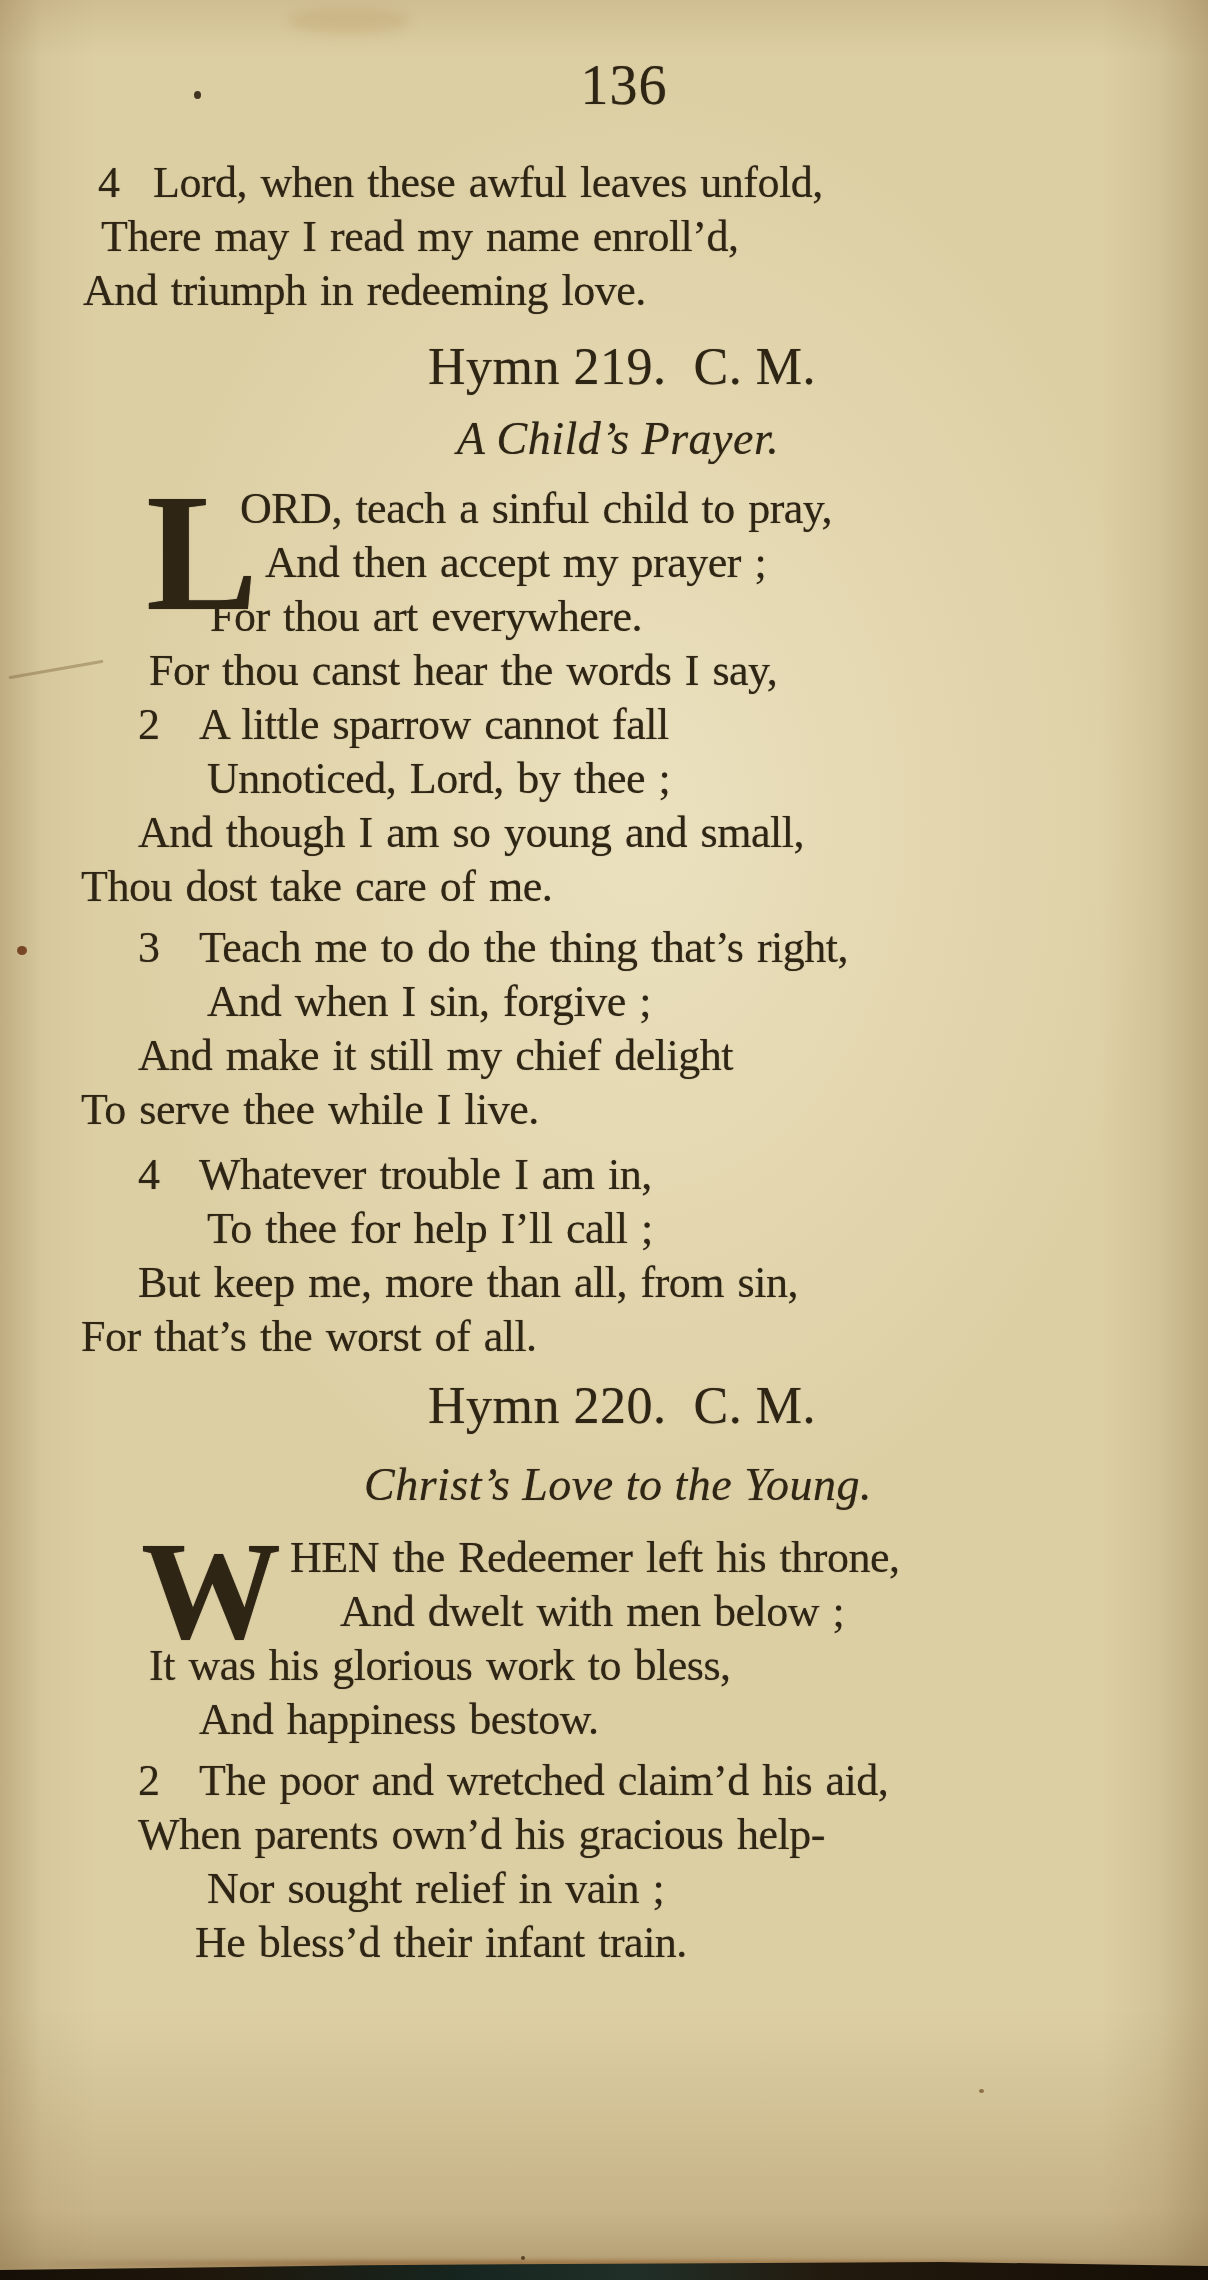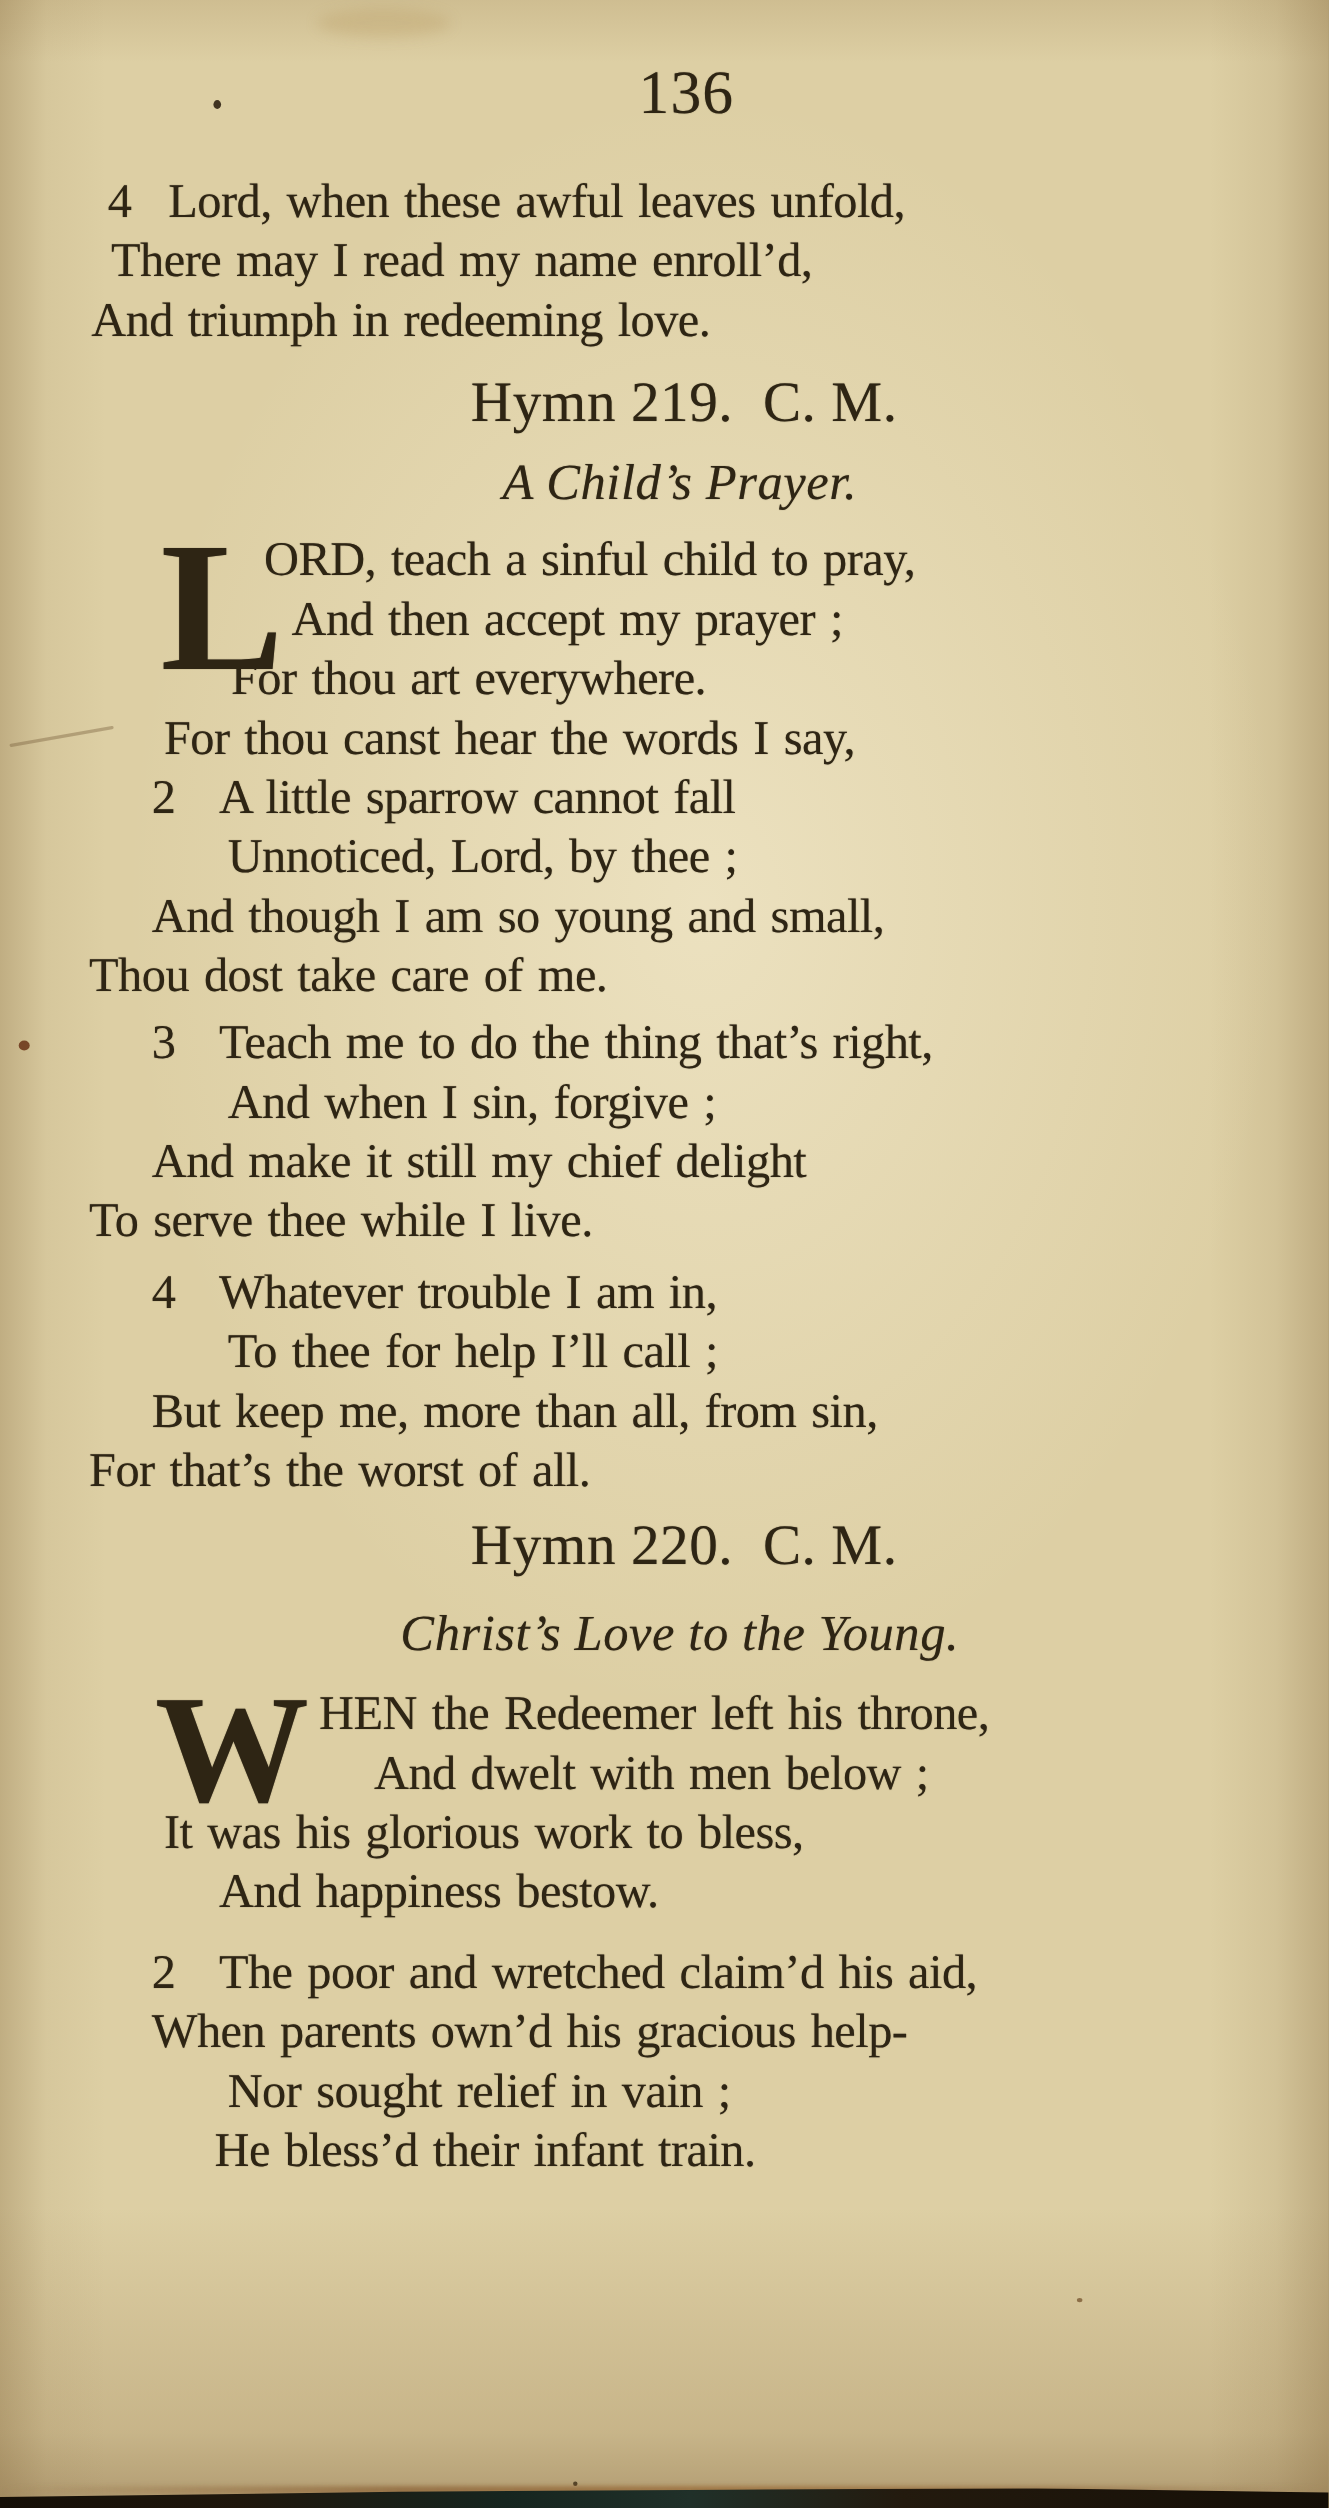--- a/index.html
+++ b/index.html
@@ -42,21 +42,21 @@
     font-size:46px; line-height:54px; font-style:italic;
     text-align:center; transform:translateX(14px); letter-spacing:0.5px;
   }
   .stanza { position:relative; }
   .dropcap { position:absolute; line-height:1; font-weight:bold; }
   .cap-219 { left:146px; top:-14px; font-size:168px; }
   .cap-220 { left:141px; top:-10px; font-size:140px; }
   .m-carry {margin-top:44px} .m-h219 {margin-top:19px} .m-s219 {margin-top:15px}
   .m-st1 {margin-top:16px}   .m-st2 {}  .m-st3 {margin-top:7px}
   .m-st4 {margin-top:11px}   .m-h220 {margin-top:12px} .m-s220 {margin-top:22px}
-  .m-stw {margin-top:19px}   .m-st22 {margin-top:19px}
+  .m-stw {margin-top:19px}   .m-st22 {margin-top:7px}
   .speck { position:absolute; border-radius:50%; }
   .speck-1 { left:194px; top:91px;  width:7px;  height:8px; background:#26190b; opacity:.85; }
   .speck-2 { left:17px;  top:946px; width:10px; height:9px; background:#6e3a1d; opacity:.9; }
   .speck-3 { left:979px; top:2089px; width:5px; height:4px; background:#7a5a33; opacity:.8; }
   .speck-4 { left:521px; top:2256px; width:4px; height:4px; background:#3a2c16; opacity:.8; }
   .crease {
     position:absolute; left:8px; top:668px; width:96px; height:3px;
     background:rgba(118,92,58,0.40); border-radius:2px; transform:rotate(-10deg);
   }
   .smudge {

